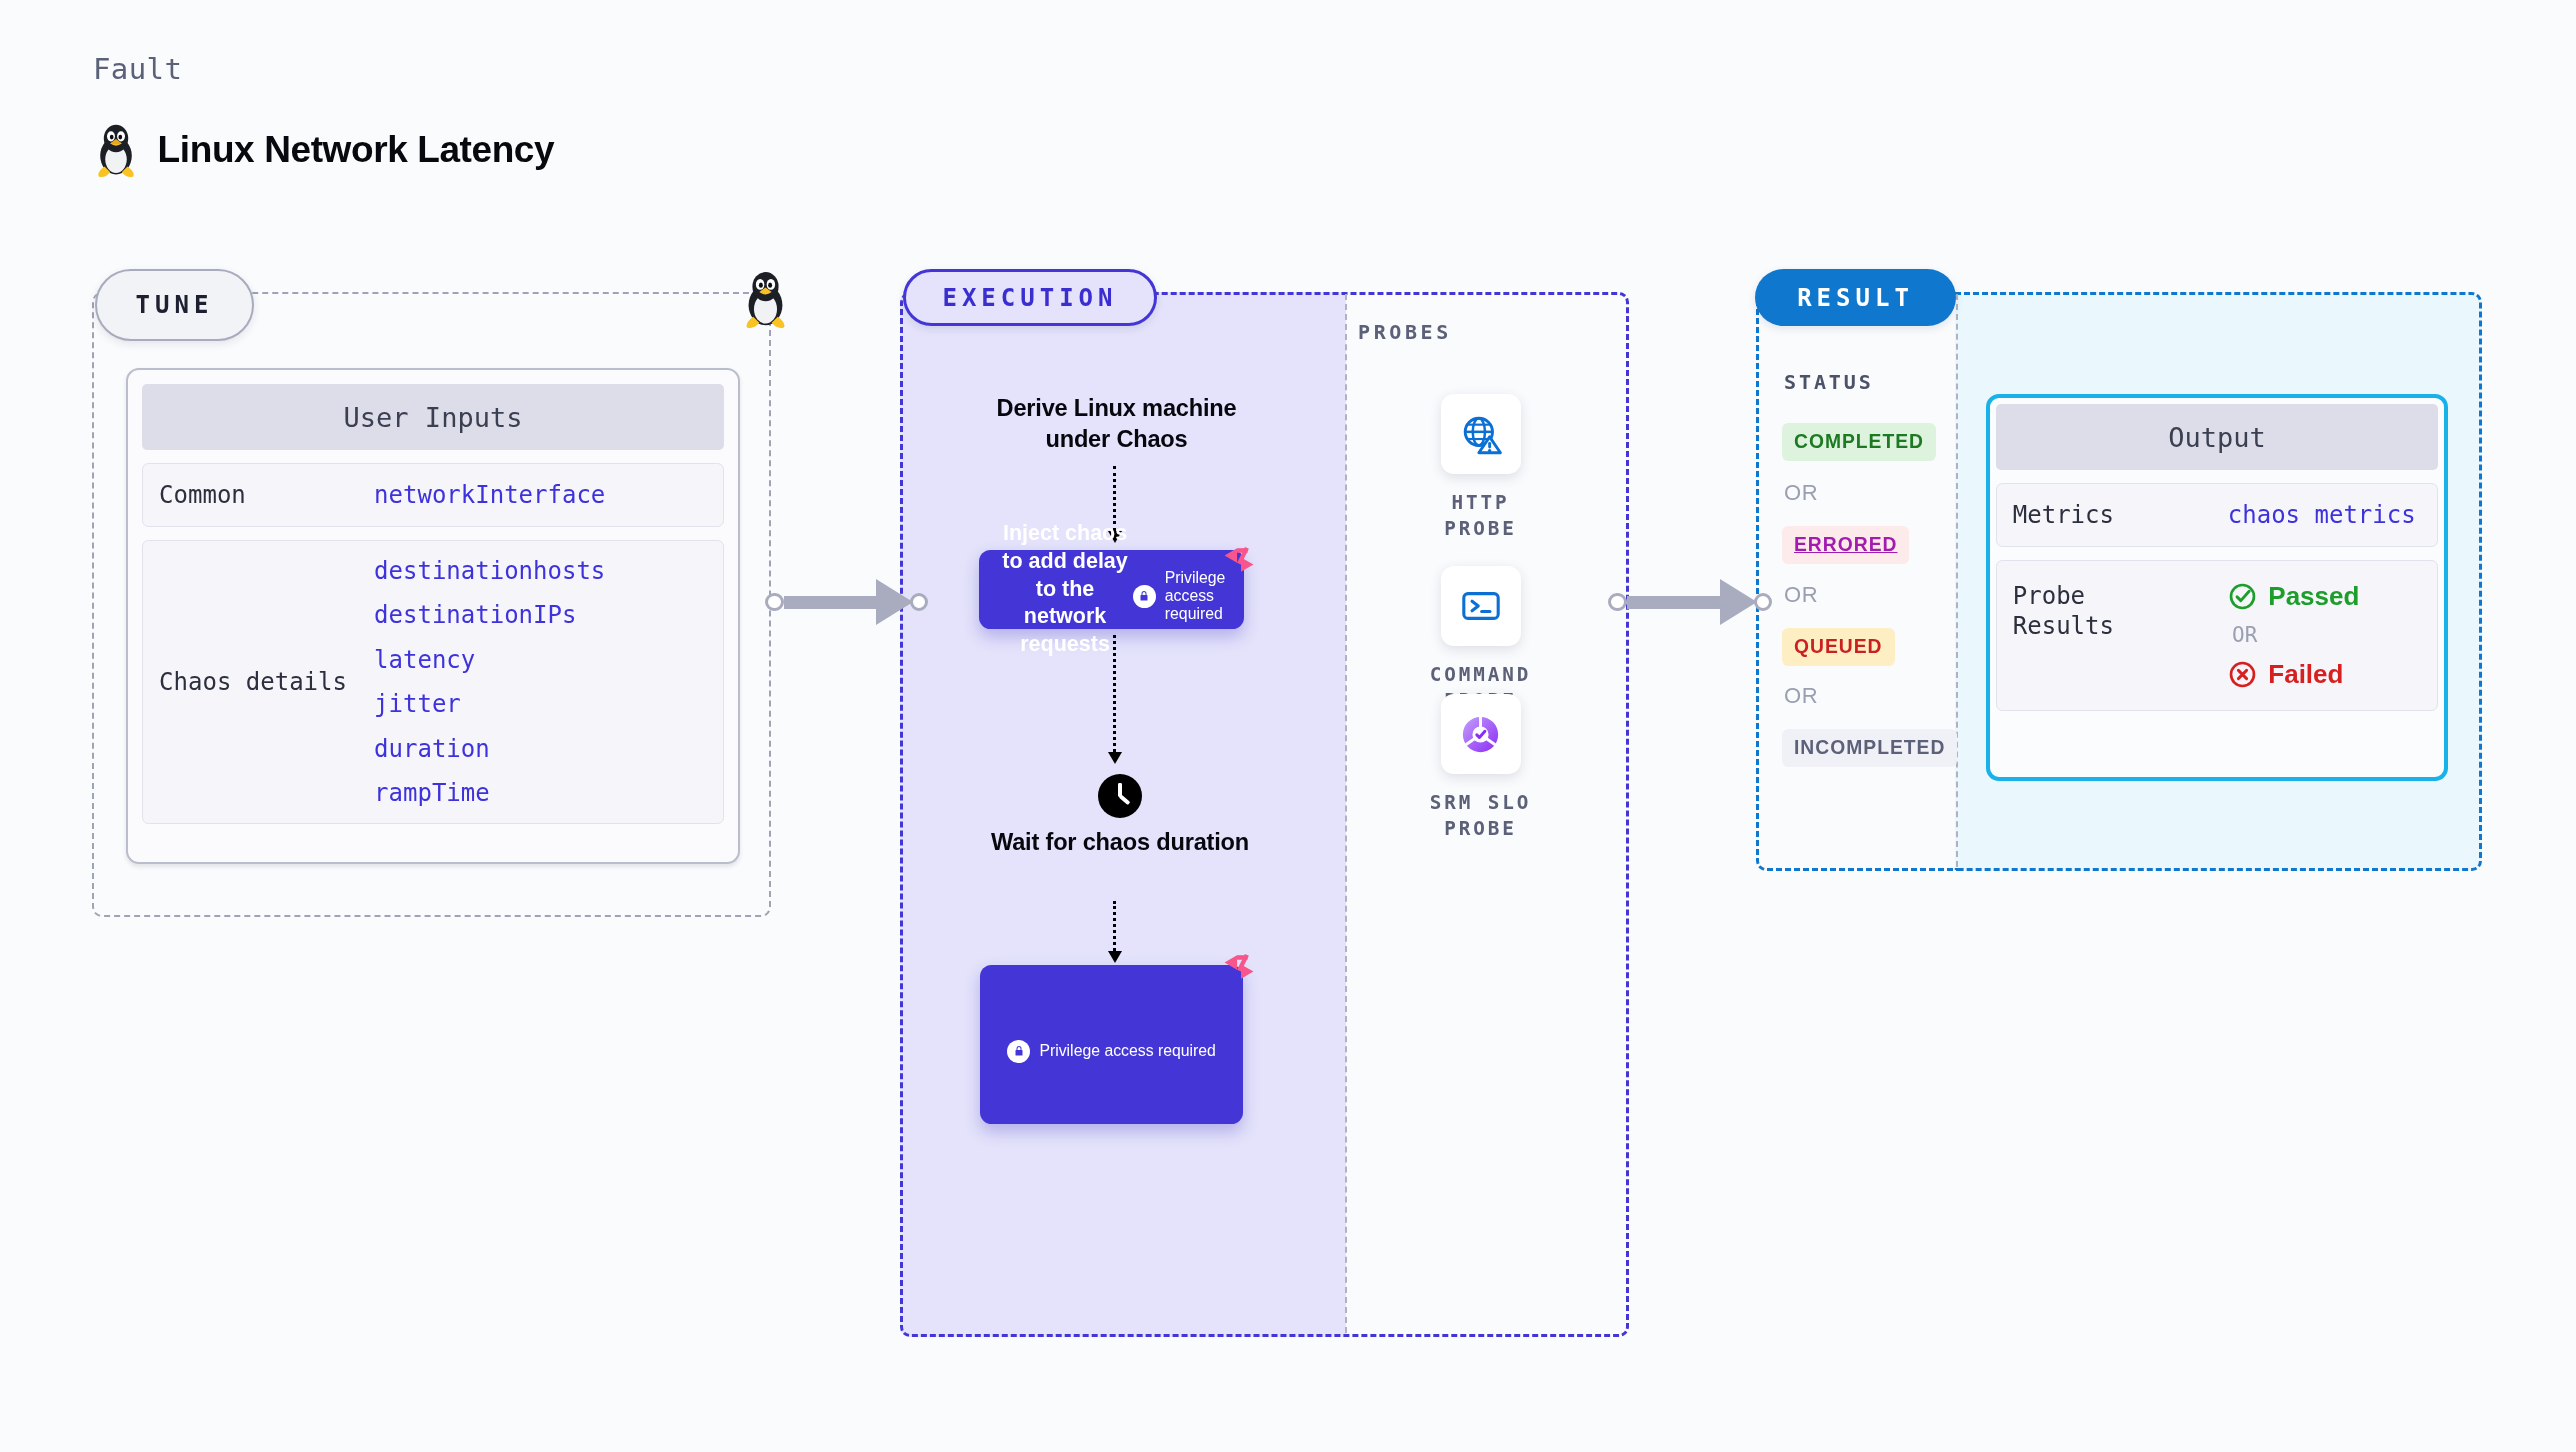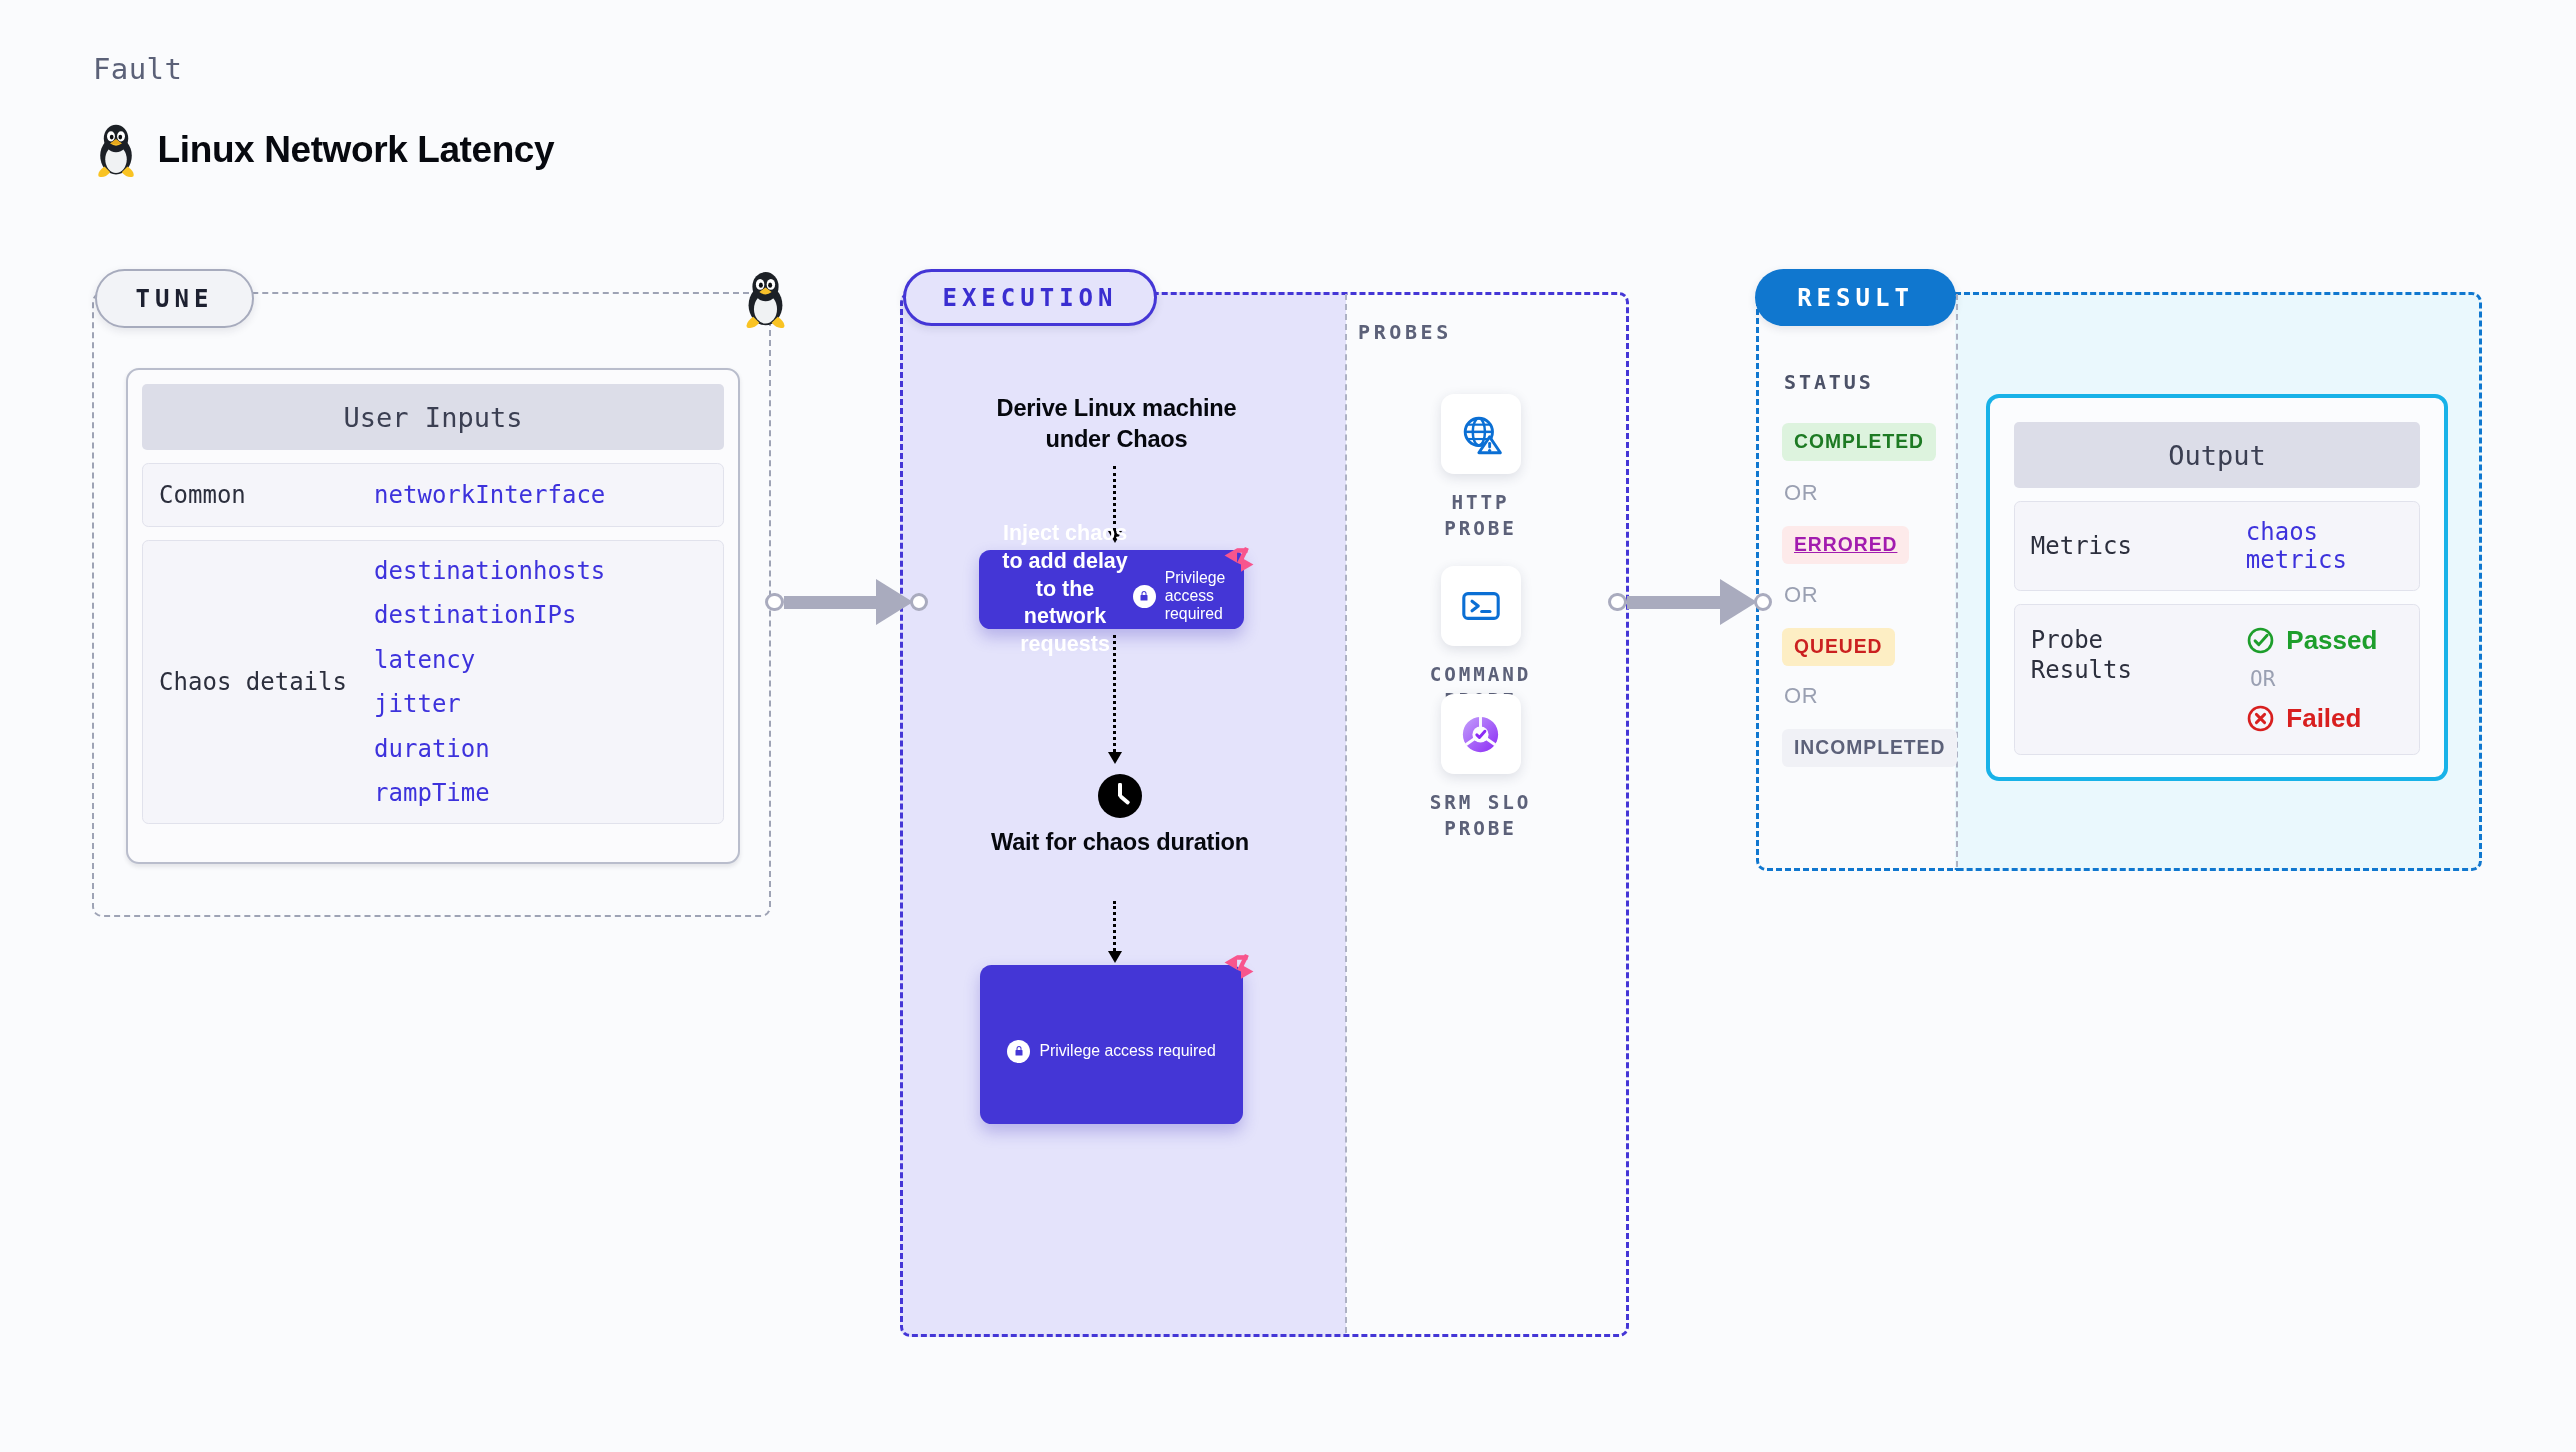--- a/index.html
+++ b/index.html
@@ -68,21 +68,21 @@
     height: 625px;
     border: 2.9px dashed #9ea3b5;
     border-radius: 10px;
     background: transparent;
     box-sizing: border-box;
   }
   #tune-pill {
     left: 95px;
     top: 269px;
     width: 159px;
-    height: 59px;
+    height: 72px;
     background: #f2f3f7;
     border: 2.9px solid #a7abbd;
     color: #1d2030;
     font-size: 24px;
     box-sizing: border-box;
   }
   #tune-penguin {
     position: absolute;
     left: 739px;
     top: 269px;
@@ -430,21 +430,21 @@
   #output-card {
     position: absolute;
     left: 1986px;
     top: 394px;
     width: 462px;
     height: 387px;
     background: #fbfcfe;
     border: 4.3px solid #18b2e8;
     border-radius: 13px;
     box-sizing: border-box;
-    padding: 24px;
+    padding: 6px;
   }
   .probe-result-row {
     display: flex;
     align-items: center;
     gap: 11.5px;
   }
   .probe-result-text {
     font-family: "Liberation Sans", sans-serif;
     font-weight: bold;
     font-size: 26px;

